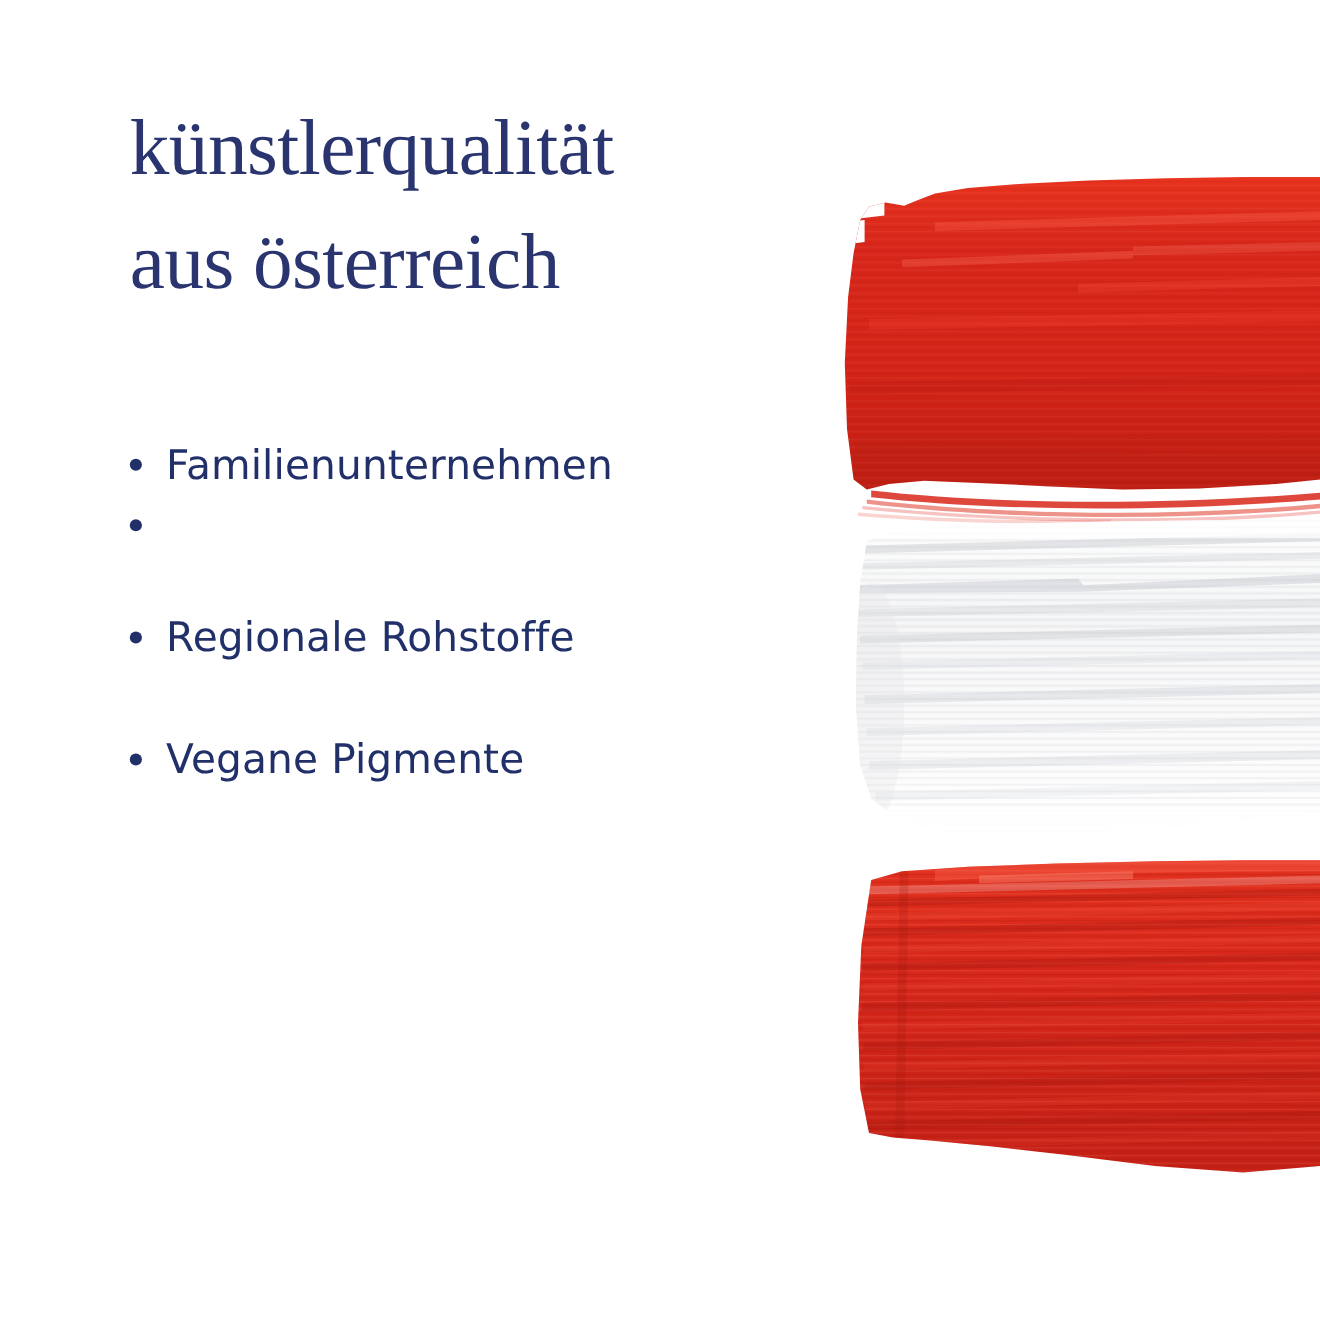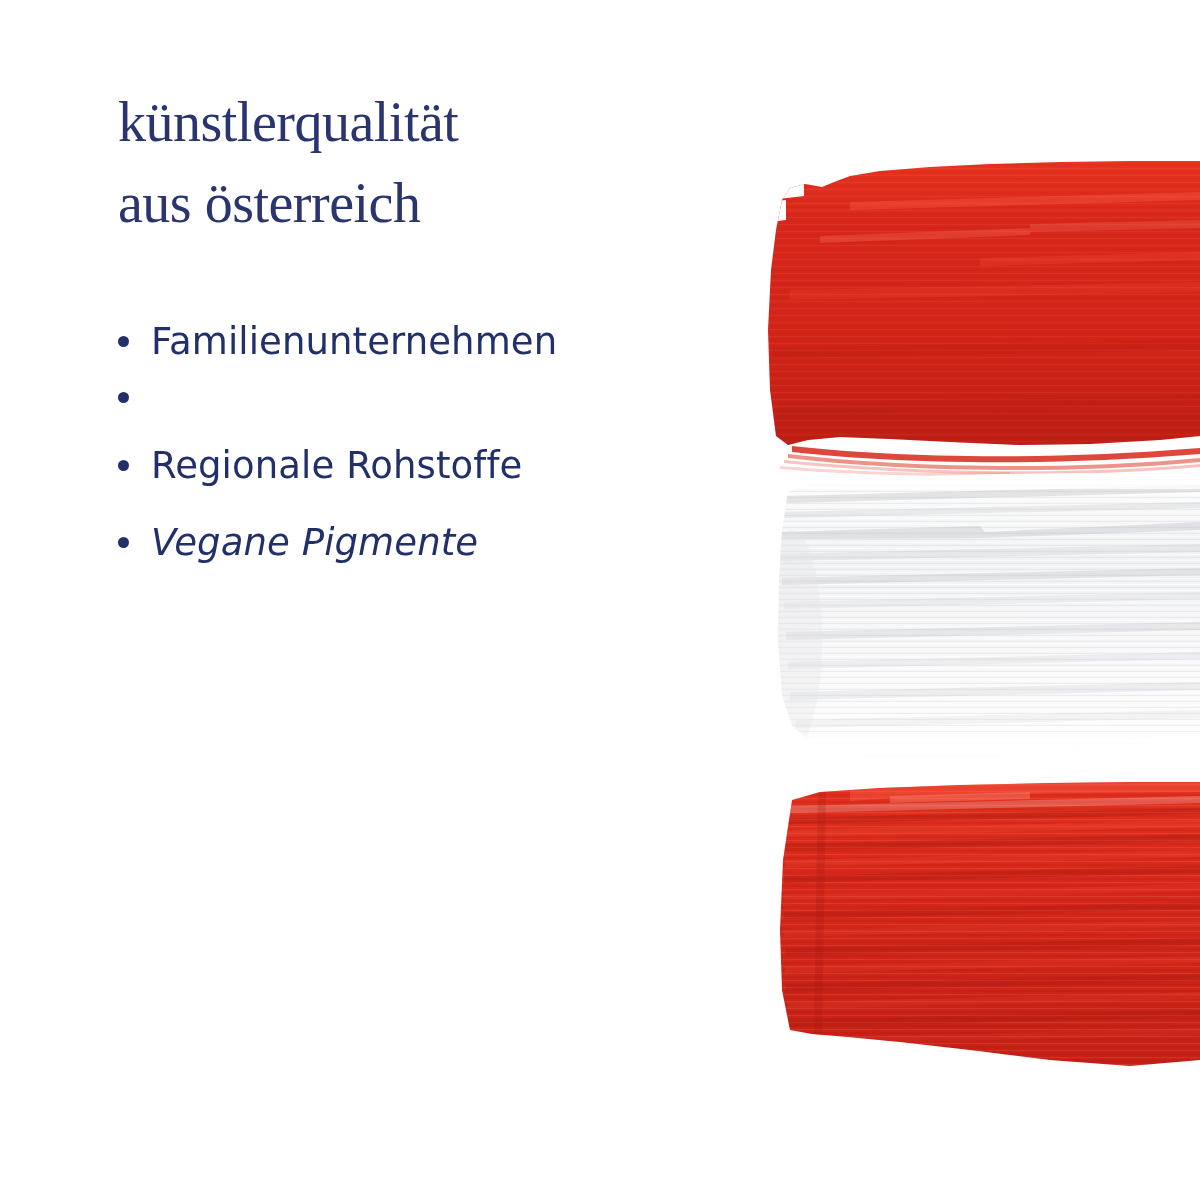--- a/index.html
+++ b/index.html
@@ -21,57 +21,58 @@
   .text-col {
     position:absolute;
     left:118px;
     top:82px;
     width:660px;
   }
 
   .headline {
     font-family:"Liberation Serif", "DejaVu Serif", serif;
     font-weight:400;
-    font-size:56px;
+    font-size:72px;
     line-height:1.45;
     letter-spacing:-0.5px;
     color:#2a3570;
     white-space:pre-line;
   }
 
   .bullets {
     margin-top:78px;
     list-style:none;
   }
 
   .bullet-row {
     display:flex;
     align-items:baseline;
     margin-bottom:36px;
   }
-  .bullet-row:last-child { margin-bottom:0;font-style:italic; }
+  .bullet-row:last-child { margin-bottom:0; }
 
   .bullet-dot {
     flex:0 0 auto;
     width:11px; height:11px;
     border-radius:50%;
     background:#22306a;
     margin-right:22px;
     position:relative;
     top:-7px;
   }
 
   .bullet-label {
     font-family:"DejaVu Sans", "Liberation Sans", sans-serif;
     font-size:37px;
     font-weight:400;
     line-height:1.1;
     letter-spacing:0.1px;
     color:#22306a;
     white-space:nowrap;
+    margin-top:34px;
   }
 
   
   .artwork {
     position:absolute;
     left:730px;
     top:140px;
     width:470px;
     height:960px;
   }

